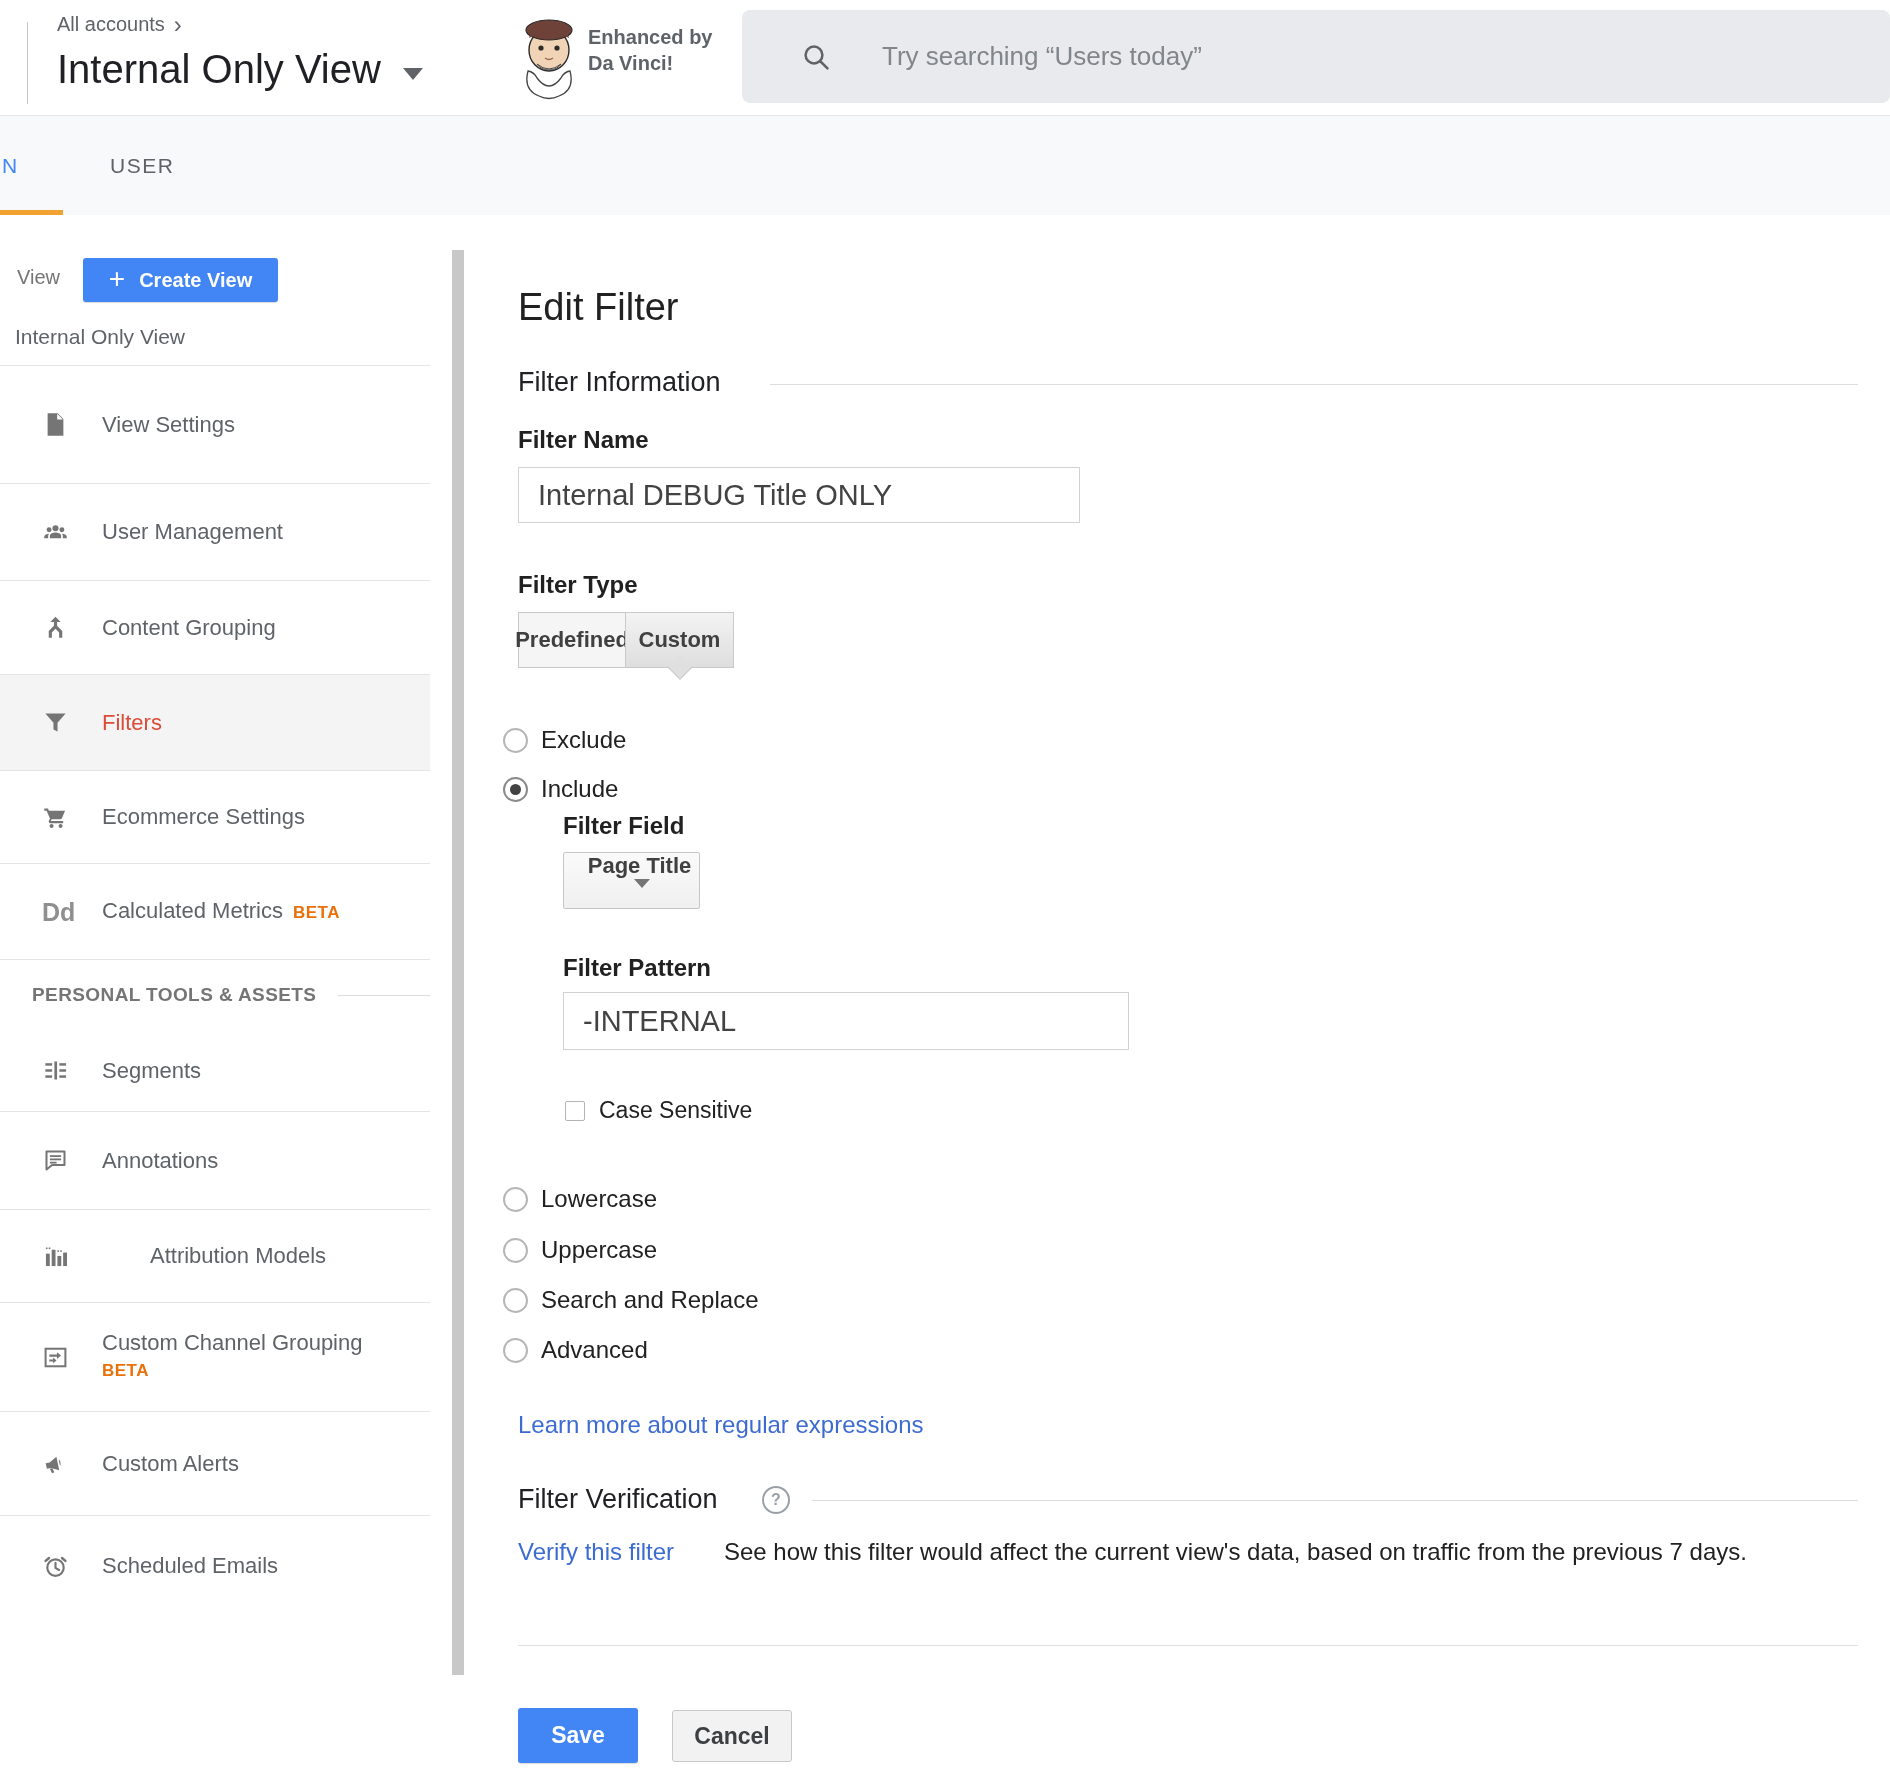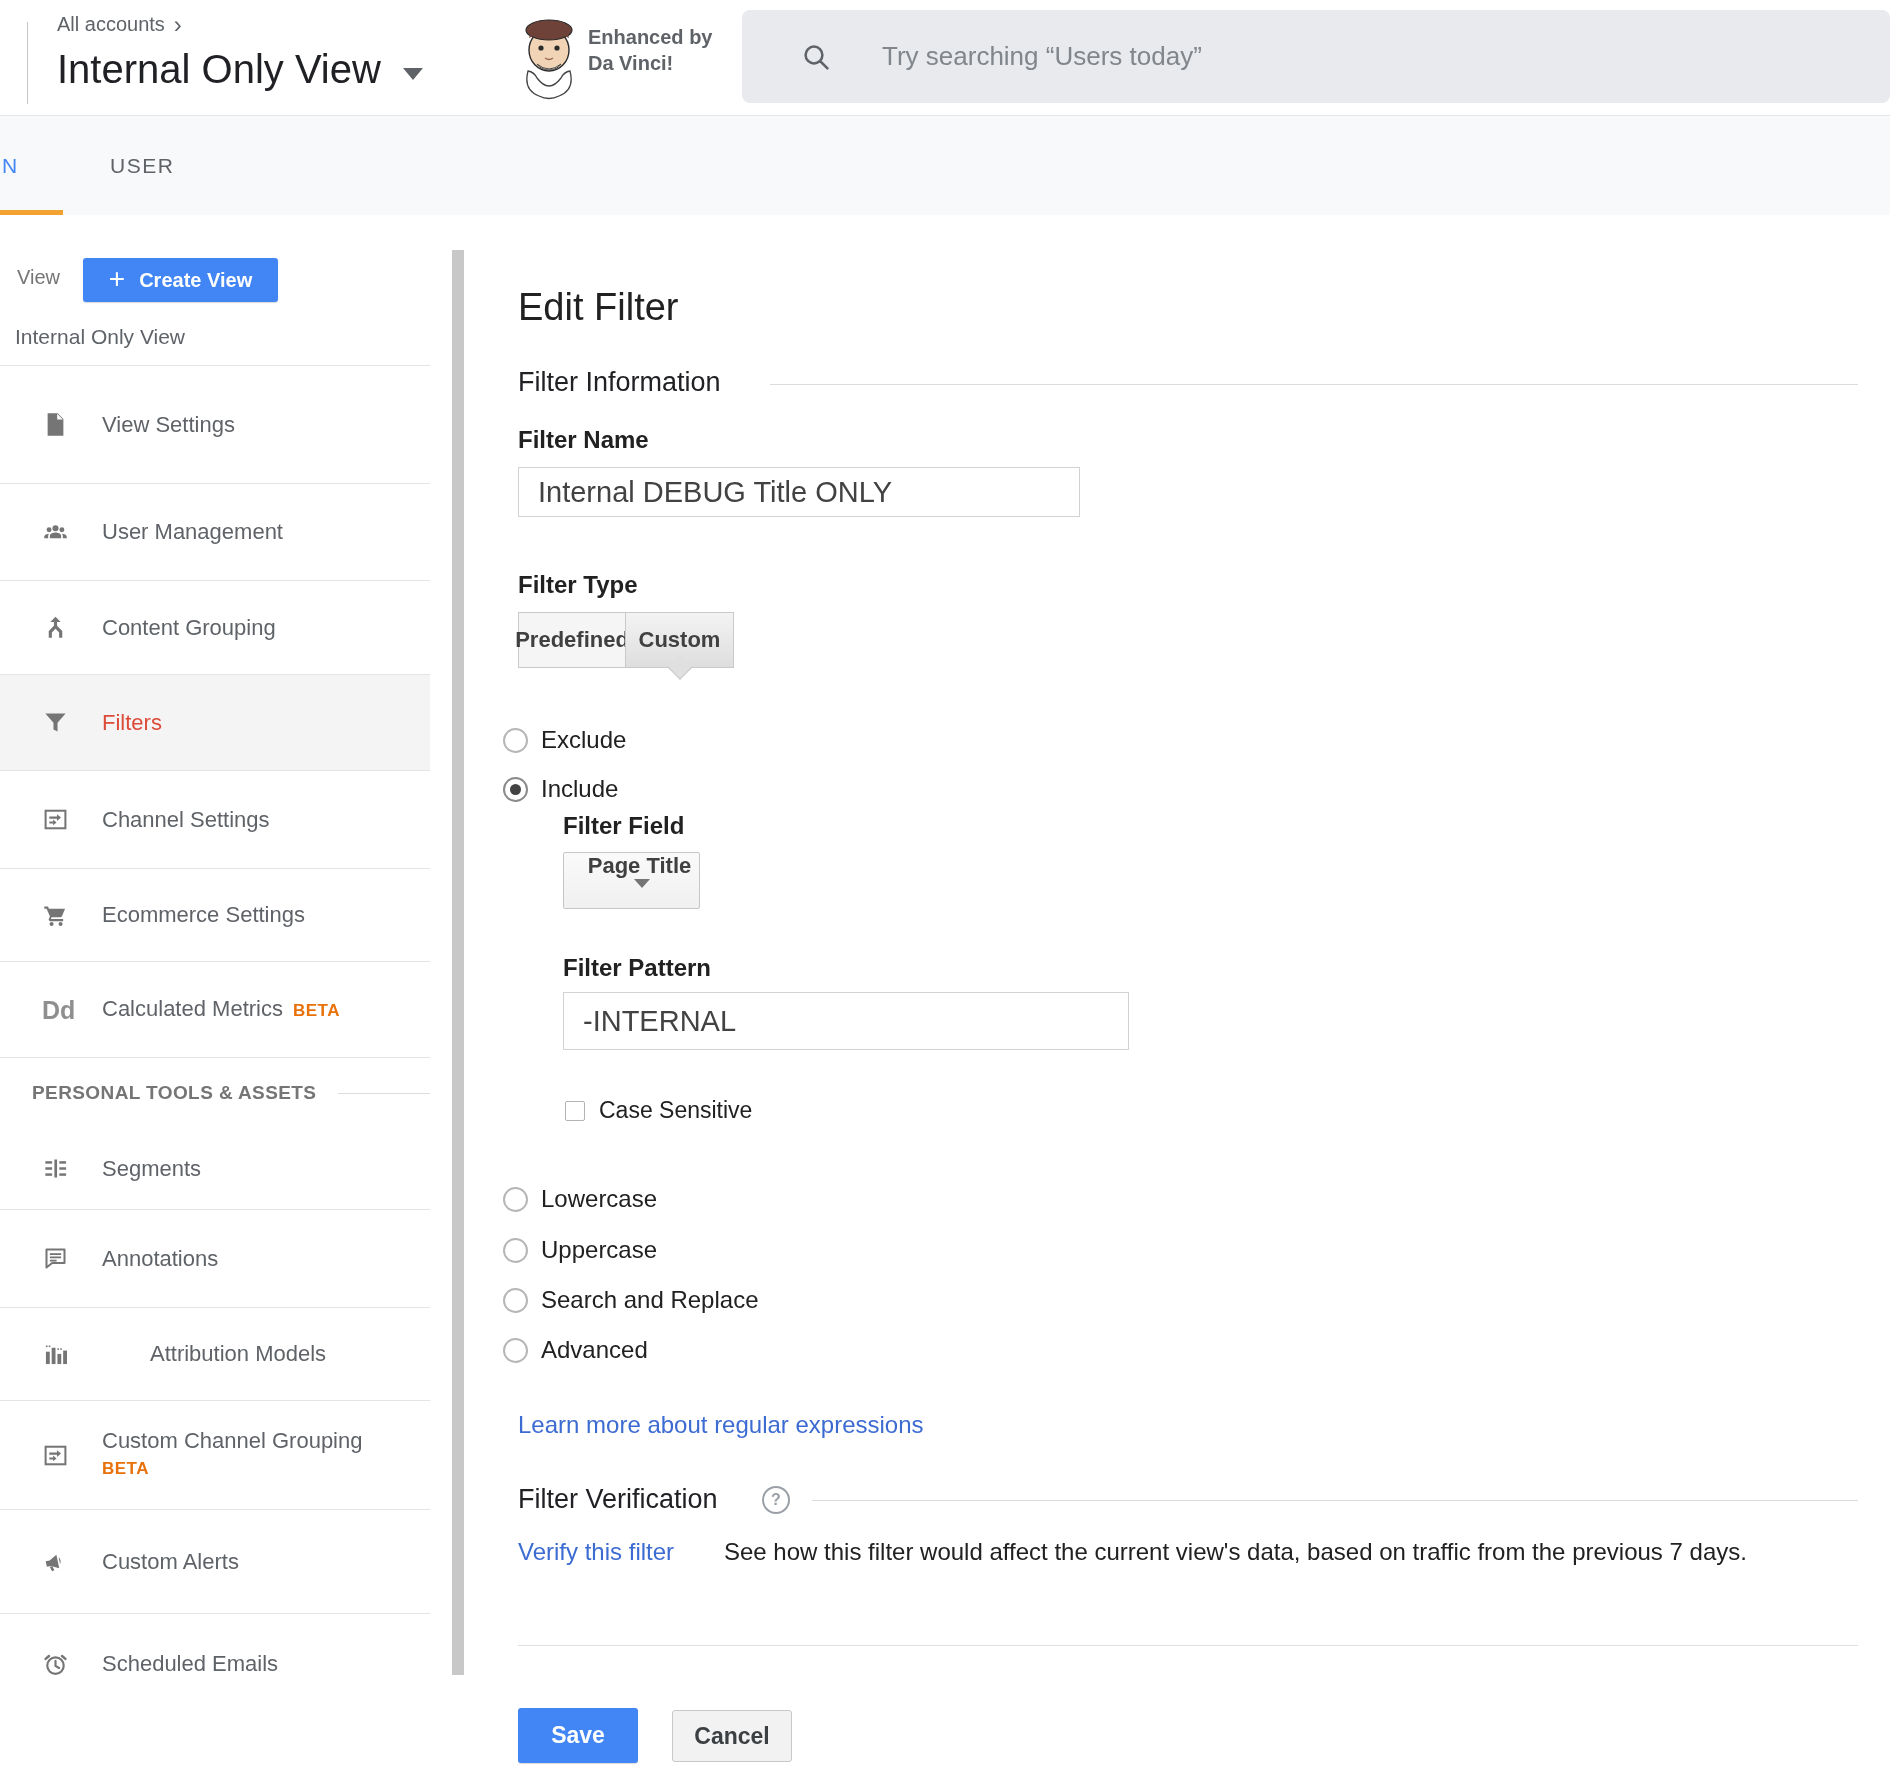--- a/index.html
+++ b/index.html
@@ -169,30 +169,20 @@
         <span class="sb-label">Content Grouping</span>
       </div>
       <div class="sb-row active" style="height: 95px;">
         <span class="sb-icon">
           <svg viewBox="0 0 24 24" fill="#757575">
             <path d="M3 4h18l-7.2 8.2V20l-3.6-1.8v-6z"></path>
           </svg>
         </span>
         <span class="sb-label">Filters</span>
       </div>
-      <div class="sb-row" style="height: 97px;">
-        <span class="sb-icon">
-          <svg viewBox="0 0 24 24">
-            <rect x="3.2" y="4.2" width="17.6" height="15.6" fill="none" stroke="#757575" stroke-width="1.8"></rect>
-            <path d="M6.5 9.3h6.8v-2l3.6 3-3.6 3v-2H6.5z" fill="#757575"></path>
-            <path d="M6.5 13.7h3.4v-1.6l3 2.5-3 2.5v-1.6H6.5z" fill="#757575"></path>
-          </svg>
-        </span>
-        <span class="sb-label">Channel Settings</span>
-      </div>
       <div class="sb-row" style="height: 92px;">
         <span class="sb-icon">
           <svg viewBox="0 0 24 24" fill="#757575">
             <circle cx="8.5" cy="19.5" r="1.8"></circle>
             <circle cx="16.5" cy="19.5" r="1.8"></circle>
             <path d="M5.3 4l.9 2h14.3l-2.7 6.5c-.2.6-.8 1-1.4 1H8.6l-.8 1.7h11v1.8H7.4c-1.1 0-1.8-1.1-1.3-2.1l1-2L4.1 6H2V4z"></path>
           </svg>
         </span>
         <span class="sb-label">Ecommerce Settings</span>
       </div>
@@ -284,21 +274,21 @@
 
 <div class="scroll-thumb"></div>
 
 <div class="main">
   <div class="page-title">Edit Filter</div>
 
   <div class="sec-hdr abs" style="left:518px;top:367px;">Filter Information</div>
   <div class="sec-line" style="left:770px;top:384px;width:1088px;"></div>
 
   <div class="fld-label abs" style="left:518px;top:426px;">Filter Name</div>
-  <input class="txt-input" style="left: 518px; top: 467px; width: 562px; height: 50px;" type="text" value="Internal DEBUG Title ONLY">
+  <input class="txt-input" style="left: 518px; top: 467px; width: 562px; height: 56px;" type="text" value="Internal DEBUG Title ONLY">
 
   <div class="fld-label abs" style="left:518px;top:571px;">Filter Type</div>
   <div class="seg">
     <div class="seg-btn seg-predefined">Predefined</div>
     <div class="seg-btn seg-custom">
       <span>Custom</span>
       <span class="seg-notch"></span>
     </div>
   </div>
 

